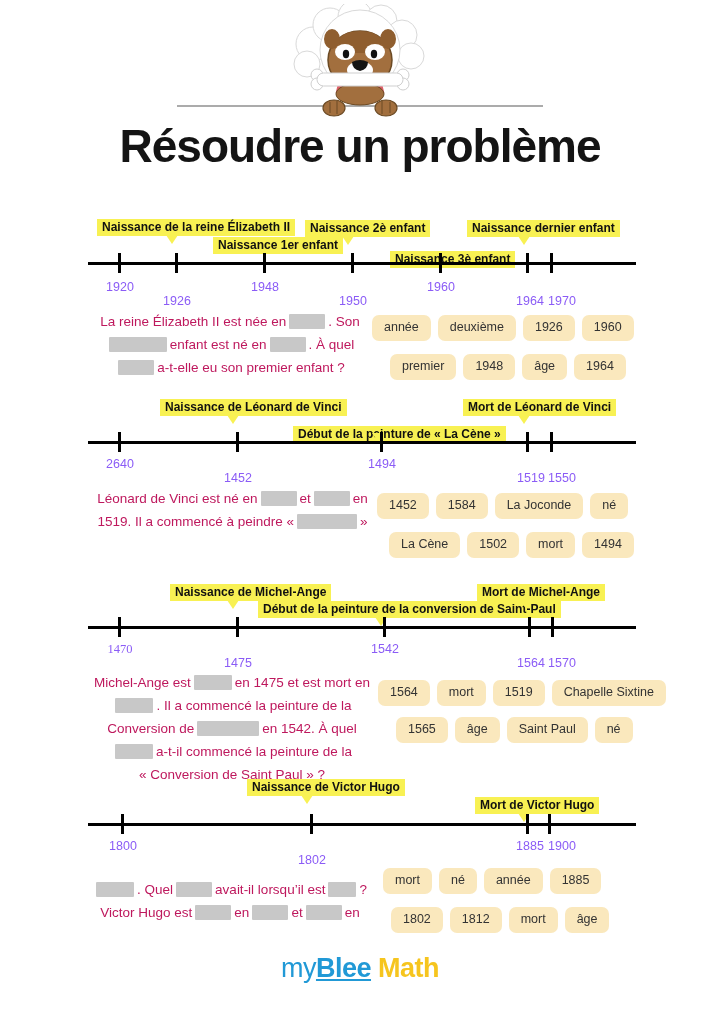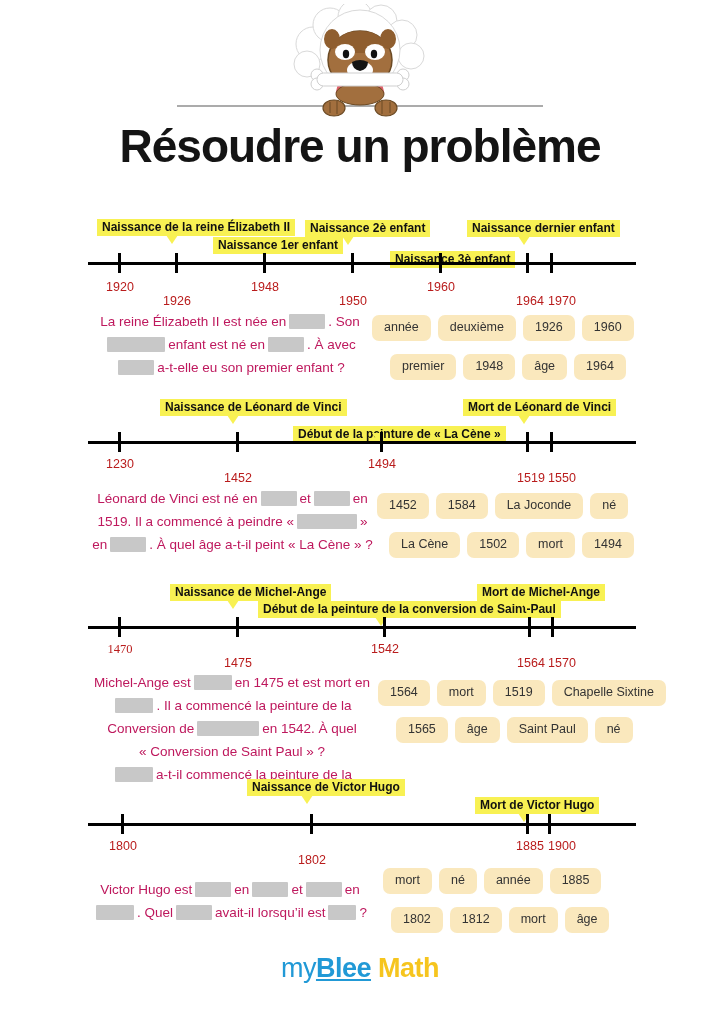--- a/index.html
+++ b/index.html
@@ -15,21 +15,21 @@
     font-family:"Liberation Sans",sans-serif;overflow:hidden;color:#1a1a1a;
   }
   .hline{position:absolute;height:2px;background:#ABABAB;}
   .mascot{position:absolute;}
   .title{position:absolute;left:0;width:720px;text-align:center;font-size:46px;font-weight:700;color:#141414;letter-spacing:-1px;}
   .subtitle{position:absolute;left:0;width:720px;text-align:center;font-size:14.5px;font-weight:600;color:#141414;}
   .ylabel{position:absolute;background:var(--highlight);padding:2px 5px;font-size:12px;font-weight:700;color:#111;white-space:nowrap;line-height:1.1;}
   .tail{position:absolute;width:0;height:0;border-left:6px solid transparent;border-right:6px solid transparent;border-top:9px solid var(--highlight);}
   .tl-line{position:absolute;height:3px;background:#000;}
   .tick{position:absolute;width:3px;height:20px;background:#000;}
-  .year{position:absolute;transform:translateX(-50%);font-size:12.5px;font-weight:500;color:#b91c1c;white-space:nowrap;}
+  .year{position:absolute;transform:translateX(-50%);font-size:12.5px;font-weight:500;color:#8b5cf6;white-space:nowrap;}
   .ptext{position:absolute;text-align:center;font-size:13.5px;color:#be185d;line-height:23px;}
   .pline{white-space:nowrap;}
   .blank{display:inline-block;height:15px;background:var(--blank);vertical-align:-3px;margin:0 3px;border-radius:1px;}
   .tile-row{position:absolute;display:flex;gap:7px;align-items:flex-start;}
   .tile{background:var(--tile);border-radius:7px;padding:5px 12px;font-size:12.5px;color:#333;white-space:nowrap;line-height:1.25;}
   .logo{position:absolute;left:0;width:720px;text-align:center;font-size:27px;font-weight:700;letter-spacing:-0.5px;}
   .logo .l-my{color:var(--logo_blue);font-weight:500;}
   .logo .l-blee{color:var(--logo_blue);font-weight:700;text-decoration:underline;}
   .logo .l-math{color:var(--logo_gold);font-weight:700;}
 </style>
@@ -108,21 +108,21 @@
     <span class="year" style="left:353px;top:294px;">1950</span>
     <span class="year" style="left:441px;top:280px;">1960</span>
     <span class="year" style="left:530px;top:294px;">1964</span>
     <span class="year" style="left:562px;top:294px;">1970</span>
 
     <div class="ptext" style="left:85px;top:310px;width:290px;">
       <div class="pline">
         <span>La reine Élizabeth II est née en</span><span class="blank" style="width:36px;"></span><span>. Son</span>
       </div>
       <div class="pline">
-        <span class="blank" style="width:58px;"></span><span>enfant est né en</span><span class="blank" style="width:36px;"></span><span>. À avec</span>
+        <span class="blank" style="width:58px;"></span><span>enfant est né en</span><span class="blank" style="width:36px;"></span><span>. À quel</span>
       </div>
       <div class="pline">
         <span class="blank" style="width:36px;"></span><span>a-t-elle eu son premier enfant ?</span>
       </div>
     </div>
 
     <div class="tile-row" style="left:372px;top:315px;">
       <div class="tile">année</div>
       <div class="tile">deuxième</div>
       <div class="tile">1926</div>
@@ -144,35 +144,32 @@
     <div class="ylabel" style="left:463px;top:399px;">Mort de Léonard de Vinci</div>
     <div class="tail" style="left:518px;top:415px;"></div>
 
     <div class="tl-line" style="left:88px;top:441px;width:548px;"></div>
     <div class="tick" style="left:118px;top:432px;"></div>
     <div class="tick" style="left:236px;top:432px;"></div>
     <div class="tick" style="left:380px;top:432px;"></div>
     <div class="tick" style="left:526px;top:432px;"></div>
     <div class="tick" style="left:550px;top:432px;"></div>
 
-    <span class="year" style="left:120px;top:457px;">1230</span>
+    <span class="year" style="left:120px;top:457px;">2640</span>
     <span class="year" style="left:238px;top:471px;">1452</span>
     <span class="year" style="left:382px;top:457px;">1494</span>
     <span class="year" style="left:531px;top:471px;">1519</span>
     <span class="year" style="left:562px;top:471px;">1550</span>
 
     <div class="ptext" style="left:85px;top:487px;width:295px;">
       <div class="pline">
         <span>Léonard de Vinci est né en</span><span class="blank" style="width:36px;"></span><span>et</span><span class="blank" style="width:36px;"></span><span>en</span>
       </div>
       <div class="pline">
         <span>1519. Il a commencé à peindre «</span><span class="blank" style="width:60px;"></span><span>»</span>
-      </div>
-      <div class="pline">
-        <span>en</span><span class="blank" style="width:36px;"></span><span>. À quel âge a-t-il peint « La Cène » ?</span>
       </div>
     </div>
 
     <div class="tile-row" style="left:377px;top:493px;">
       <div class="tile">1452</div>
       <div class="tile">1584</div>
       <div class="tile">La Joconde</div>
       <div class="tile">né</div>
     </div>
     <div class="tile-row" style="left:389px;top:532px;">
@@ -208,24 +205,24 @@
       <div class="pline">
         <span>Michel-Ange est</span><span class="blank" style="width:38px;"></span><span>en 1475 et est mort en</span>
       </div>
       <div class="pline">
         <span class="blank" style="width:38px;"></span><span>. Il a commencé la peinture de la</span>
       </div>
       <div class="pline">
         <span>Conversion de</span><span class="blank" style="width:62px;"></span><span>en 1542. À quel</span>
       </div>
       <div class="pline">
+        <span class="blank" style="width:38px;"></span><span>a-t-il commencé la peinture de la</span>
+      </div>
+      <div class="pline">
         <span>« Conversion de Saint Paul » ?</span>
-      </div>
-      <div class="pline">
-        <span class="blank" style="width:38px;"></span><span>a-t-il commencé la peinture de la</span>
       </div>
     </div>
 
     <div class="tile-row" style="left:378px;top:680px;">
       <div class="tile">1564</div>
       <div class="tile">mort</div>
       <div class="tile">1519</div>
       <div class="tile">Chapelle Sixtine</div>
     </div>
     <div class="tile-row" style="left:396px;top:717px;">
@@ -248,24 +245,24 @@
     <div class="tick" style="left:526px;top:814px;"></div>
     <div class="tick" style="left:548px;top:814px;"></div>
 
     <span class="year" style="left:123px;top:839px;">1800</span>
     <span class="year" style="left:312px;top:853px;">1802</span>
     <span class="year" style="left:530px;top:839px;">1885</span>
     <span class="year" style="left:562px;top:839px;">1900</span>
 
     <div class="ptext" style="left:75px;top:878px;width:310px;">
       <div class="pline">
+        <span class="blank" style="width:38px;"></span><span>. Quel</span><span class="blank" style="width:36px;"></span><span>avait-il lorsqu’il est</span><span class="blank" style="width:28px;"></span><span>?</span>
+      </div>
+      <div class="pline">
         <span>Victor Hugo est</span><span class="blank" style="width:36px;"></span><span>en</span><span class="blank" style="width:36px;"></span><span>et</span><span class="blank" style="width:36px;"></span><span>en</span>
-      </div>
-      <div class="pline">
-        <span class="blank" style="width:38px;"></span><span>. Quel</span><span class="blank" style="width:36px;"></span><span>avait-il lorsqu’il est</span><span class="blank" style="width:28px;"></span><span>?</span>
       </div>
     </div>
 
     <div class="tile-row" style="left:383px;top:868px;">
       <div class="tile">mort</div>
       <div class="tile">né</div>
       <div class="tile">année</div>
       <div class="tile">1885</div>
     </div>
     <div class="tile-row" style="left:391px;top:907px;">

